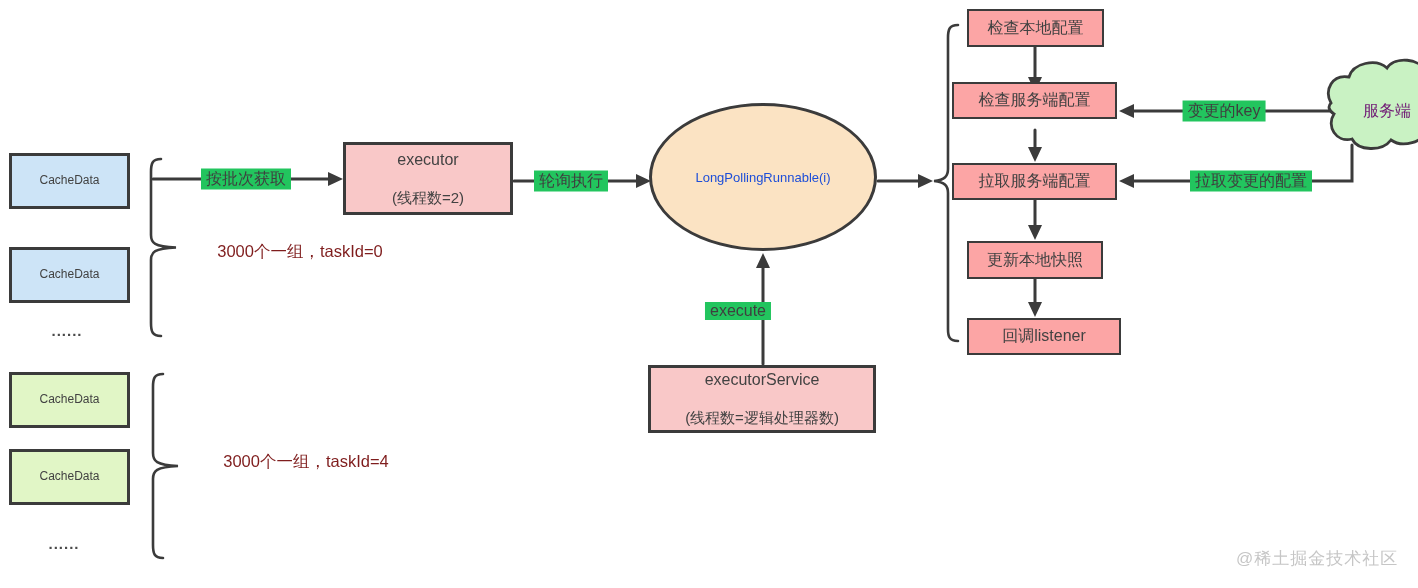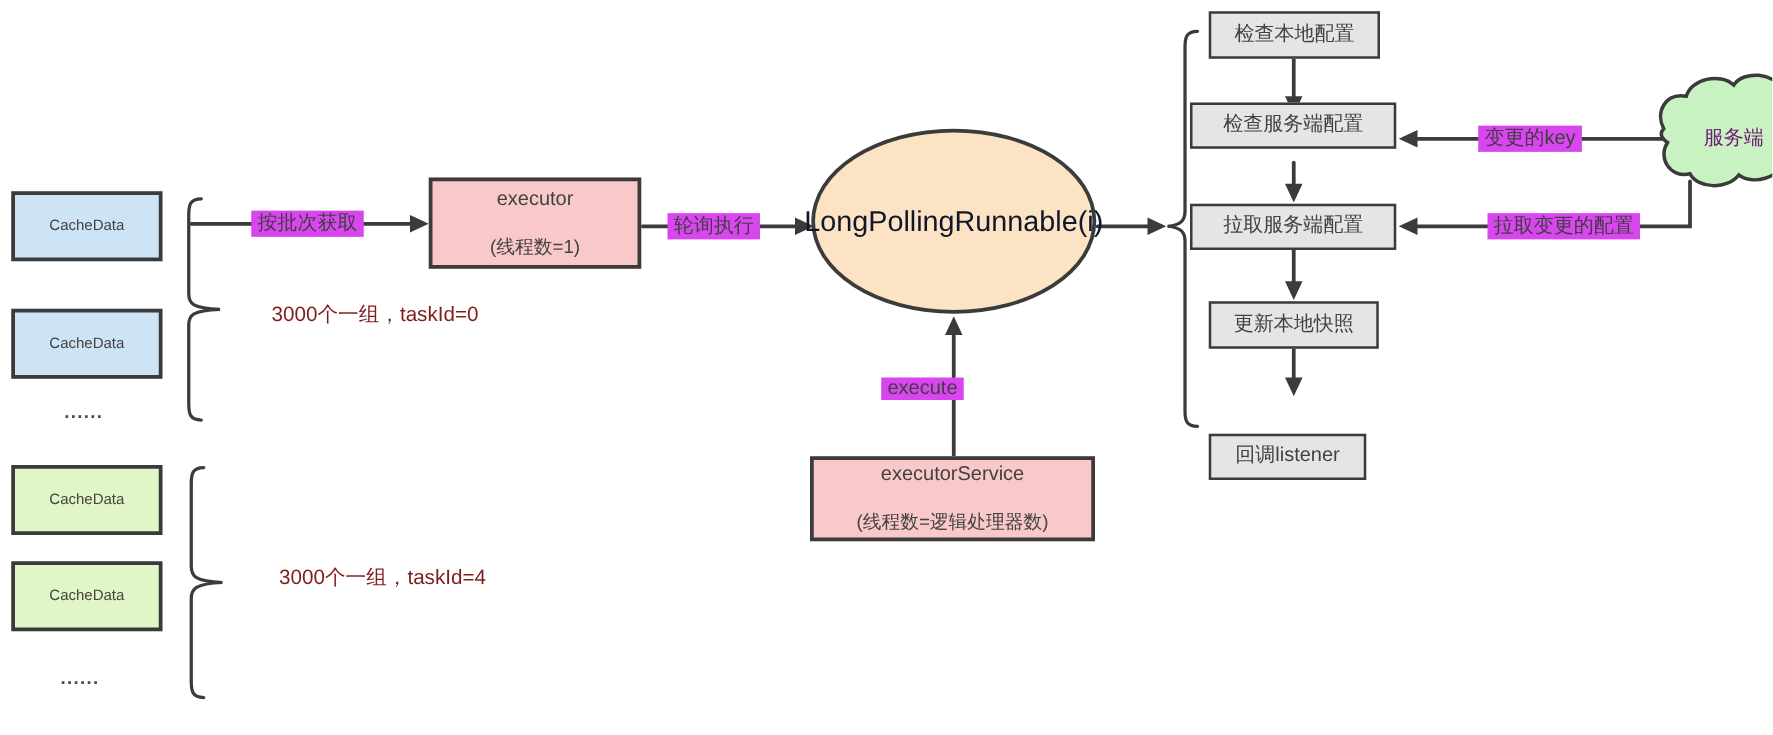--- a/index.html
+++ b/index.html
@@ -4,36 +4,36 @@
 <style>
   html,body{margin:0;padding:0;background:#ffffff;}
   .canvas{
     position:relative;width:1418px;height:588px;background:#ffffff;overflow:hidden;
     font-family:"Liberation Sans","DejaVu Sans",sans-serif;color:#424242;
   }
   svg.connectors{position:absolute;left:0;top:0;width:1418px;height:588px;}
   .node{
     position:absolute;box-sizing:border-box;border:3px solid #3b3b3b;
     display:flex;flex-direction:column;align-items:center;justify-content:center;
-    text-align:center;background:#e5e5e5;line-height:1.3;
+    text-align:center;background:#fca5a5;line-height:1.3;
   }
   .node .l1{font-size:16px;}
   .node .l2{font-size:15px;}
   .cache{font-size:12px;}
   .blue{background:#cde4f7;}
   .green{background:#e1f6c6;}
   .pink{background:#f9c8c8;gap:17px;}
   .step{font-size:16px;border-width:2.5px;}
   .ellipse{
     position:absolute;box-sizing:border-box;border:3px solid #3b3b3b;border-radius:50%;
     background:#fbe3c3;display:flex;align-items:center;justify-content:center;
-    font-size:23px;color:#0f172a;
+    font-size:13px;color:#1d4ed8;
   }
   .edge-label{
-    position:absolute;transform:translate(-50%,-50%);background:#d946ef;
+    position:absolute;transform:translate(-50%,-50%);background:#22c55e;
     padding:0 5px;font-size:16px;white-space:nowrap;color:#3f3f3f;
   }
   .free-label{
     position:absolute;transform:translate(-50%,-50%);font-size:16px;
     white-space:nowrap;color:#7f1d1d;
   }
   .dots{
     position:absolute;transform:translate(-50%,-50%);font-size:15px;font-weight:bold;
     letter-spacing:1px;color:#4a4a4a;
   }
@@ -130,21 +130,21 @@
     <span>CacheData</span>
   </div>
   <div class="node green cache" style="left:9px;top:449px;width:121px;height:56px;">
     <span>CacheData</span>
   </div>
   <div class="dots" style="left:64px;top:543px;">......</div>
   <div class="free-label" style="left:306px;top:462px;font-size:16.5px;">3000个一组，taskId=4</div>
 
   <div class="node pink" style="left:343px;top:142px;width:170px;height:73px;">
     <span class="l1">executor</span>
-    <span class="l2">(线程数=1)</span>
+    <span class="l2">(线程数=2)</span>
   </div>
 
   <div class="ellipse" style="left:649px;top:103px;width:228px;height:148px;">
     <span>LongPollingRunnable(i)</span>
   </div>
 
   <div class="node pink" style="left:648px;top:365px;width:228px;height:68px;">
     <span class="l1">executorService</span>
     <span class="l2">(线程数=逻辑处理器数)</span>
   </div>
@@ -154,26 +154,27 @@
   </div>
   <div class="node step" style="left:952px;top:82px;width:165px;height:37px;">
     <span>检查服务端配置</span>
   </div>
   <div class="node step" style="left:952px;top:163px;width:165px;height:37px;">
     <span>拉取服务端配置</span>
   </div>
   <div class="node step" style="left:967px;top:241px;width:136px;height:38px;">
     <span>更新本地快照</span>
   </div>
-  <div class="node step" style="left:967px;top:318px;width:126px;height:37px;margin-top:29px;">
+  <div class="node step" style="left:967px;top:318px;width:154px;height:37px;">
     <span>回调listener</span>
   </div>
 
   <div class="edge-label" style="left:246px;top:179px;">按批次获取</div>
   <div class="edge-label" style="left:571px;top:181px;">轮询执行</div>
   <div class="edge-label" style="left:738px;top:311px;">execute</div>
   <div class="edge-label" style="left:1224px;top:111px;">变更的key</div>
   <div class="edge-label" style="left:1251px;top:181px;">拉取变更的配置</div>
 
   <div class="cloud-label" style="left:1387px;top:111px;">服务端</div>
 
+  <div class="watermark" style="left:1236px;top:547px;">@稀土掘金技术社区</div>
 
 </div>
 
 </body></html>

